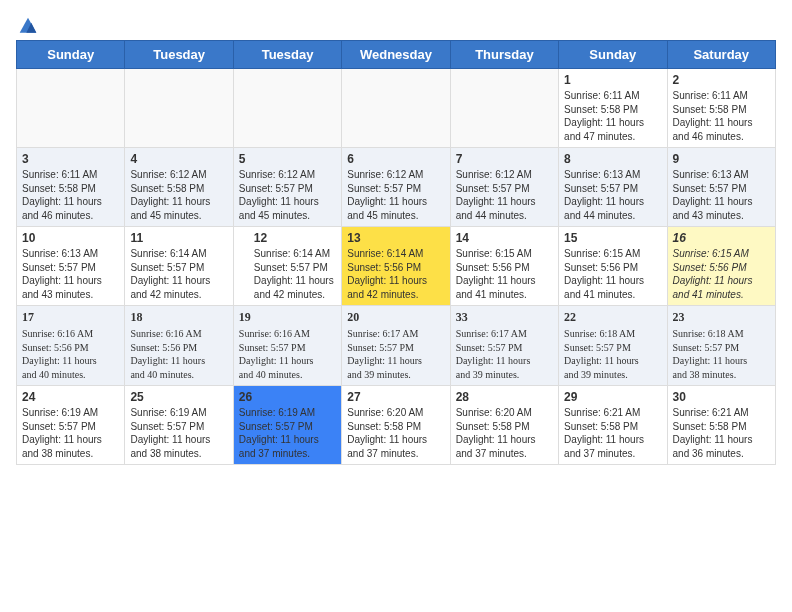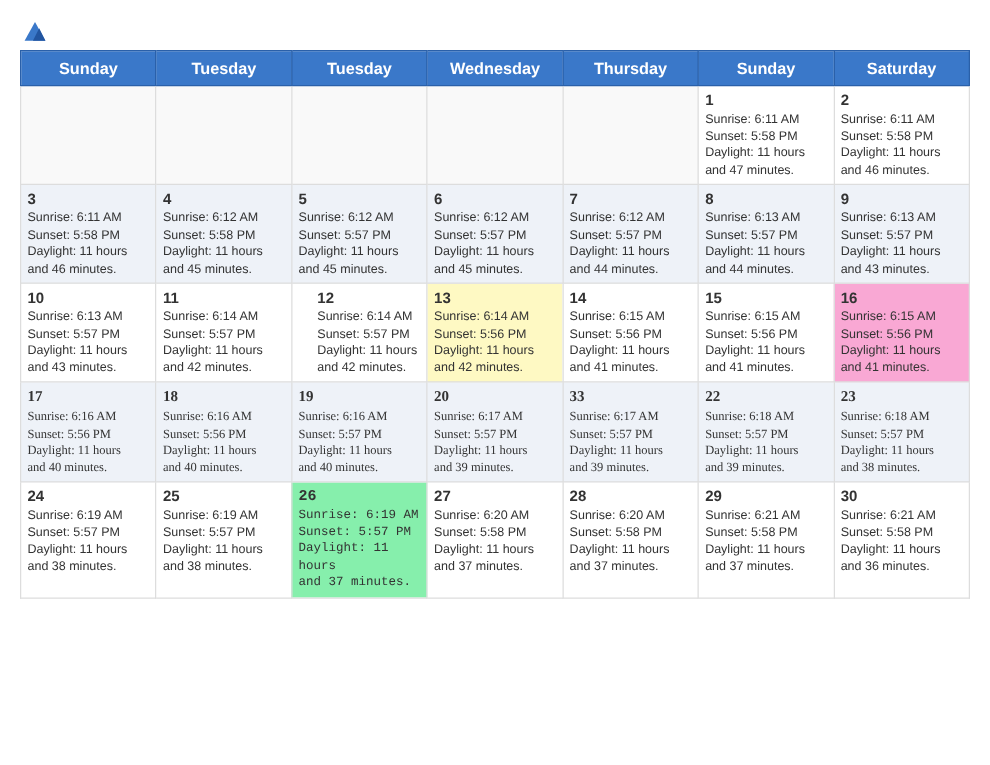--- a/index.html
+++ b/index.html
@@ -178,33 +178,33 @@
           <div class="day-info">Sunrise: 6:13 AM<br>Sunset: 5:57 PM<br>Daylight: 11 hours<br>and 43 minutes.</div>
         </td>
         <td style="background: rgb(255, 255, 255);">
           <span class="day-num">11</span>
           <div class="day-info">Sunrise: 6:14 AM<br>Sunset: 5:57 PM<br>Daylight: 11 hours<br>and 42 minutes.</div>
         </td>
         <td style="background: rgb(255, 255, 255); padding-left: 20px;">
           <span class="day-num">12</span>
           <div class="day-info">Sunrise: 6:14 AM<br>Sunset: 5:57 PM<br>Daylight: 11 hours<br>and 42 minutes.</div>
         </td>
-        <td style="background: #fef9c3;">
+        <td style="background: #fde047;">
           <span class="day-num">13</span>
           <div class="day-info">Sunrise: 6:14 AM<br>Sunset: 5:56 PM<br>Daylight: 11 hours<br>and 42 minutes.</div>
         </td>
         <td style="background: rgb(255, 255, 255);">
           <span class="day-num">14</span>
           <div class="day-info">Sunrise: 6:15 AM<br>Sunset: 5:56 PM<br>Daylight: 11 hours<br>and 41 minutes.</div>
         </td>
         <td style="background: rgb(255, 255, 255);">
           <span class="day-num">15</span>
           <div class="day-info">Sunrise: 6:15 AM<br>Sunset: 5:56 PM<br>Daylight: 11 hours<br>and 41 minutes.</div>
         </td>
-        <td style="background: #f9a8d4;">
+        <td style="background: #fef9c3; font-style: italic;">
           <span class="day-num">16</span>
           <div class="day-info">Sunrise: 6:15 AM<br>Sunset: 5:56 PM<br>Daylight: 11 hours<br>and 41 minutes.</div>
         </td>
       </tr>
       <tr style="background: rgb(240, 244, 248); font-family: Liberation Serif, serif;">
         <td style="background: rgb(238, 242, 248);">
           <span class="day-num">17</span>
           <div class="day-info">Sunrise: 6:16 AM<br>Sunset: 5:56 PM<br>Daylight: 11 hours<br>and 40 minutes.</div>
         </td>
         <td style="background: rgb(238, 242, 248); margin-left: 14px;">
@@ -234,21 +234,21 @@
       </tr>
       <tr style="background: rgb(255, 255, 255);">
         <td style="background: rgb(255, 255, 255);">
           <span class="day-num">24</span>
           <div class="day-info">Sunrise: 6:19 AM<br>Sunset: 5:57 PM<br>Daylight: 11 hours<br>and 38 minutes.</div>
         </td>
         <td style="background: rgb(255, 255, 255);">
           <span class="day-num">25</span>
           <div class="day-info">Sunrise: 6:19 AM<br>Sunset: 5:57 PM<br>Daylight: 11 hours<br>and 38 minutes.</div>
         </td>
-        <td style="background: #86efac; font-family: Liberation Mono, monospace;">
+        <td style="background: #3b82f6;">
           <span class="day-num">26</span>
           <div class="day-info">Sunrise: 6:19 AM<br>Sunset: 5:57 PM<br>Daylight: 11 hours<br>and 37 minutes.</div>
         </td>
         <td style="background: rgb(255, 255, 255);">
           <span class="day-num">27</span>
           <div class="day-info">Sunrise: 6:20 AM<br>Sunset: 5:58 PM<br>Daylight: 11 hours<br>and 37 minutes.</div>
         </td>
         <td style="background: rgb(255, 255, 255);">
           <span class="day-num">28</span>
           <div class="day-info">Sunrise: 6:20 AM<br>Sunset: 5:58 PM<br>Daylight: 11 hours<br>and 37 minutes.</div>

